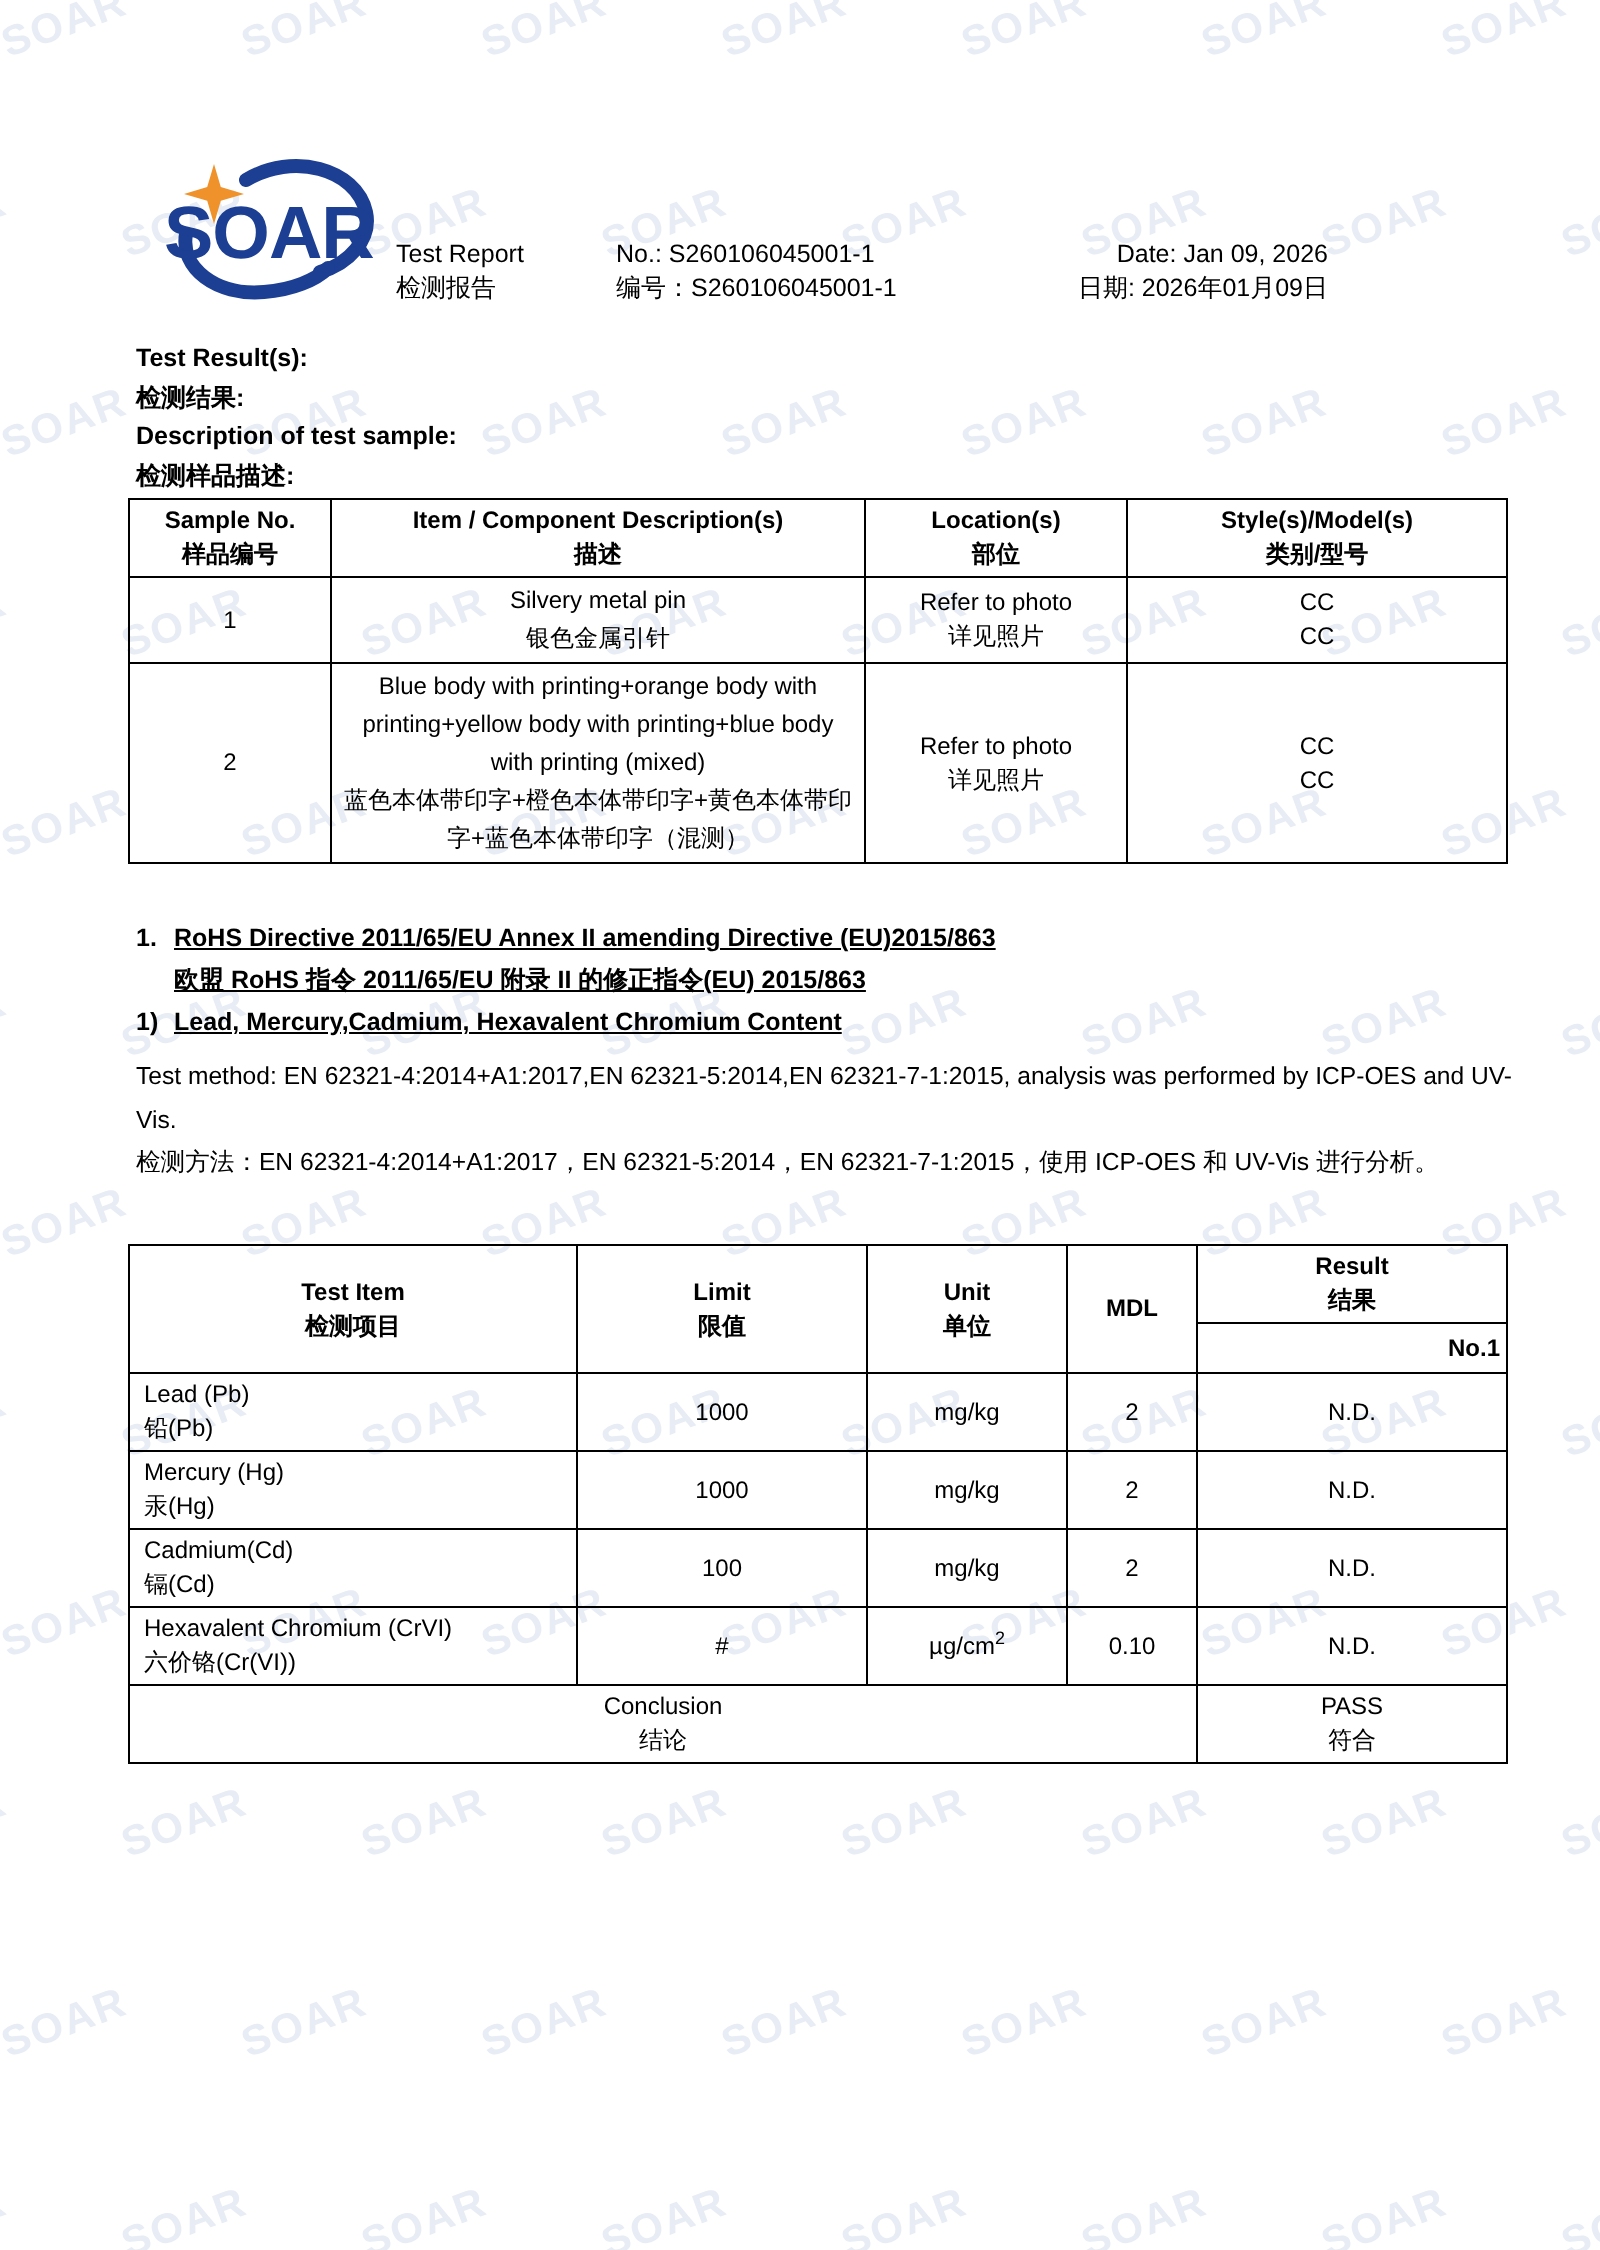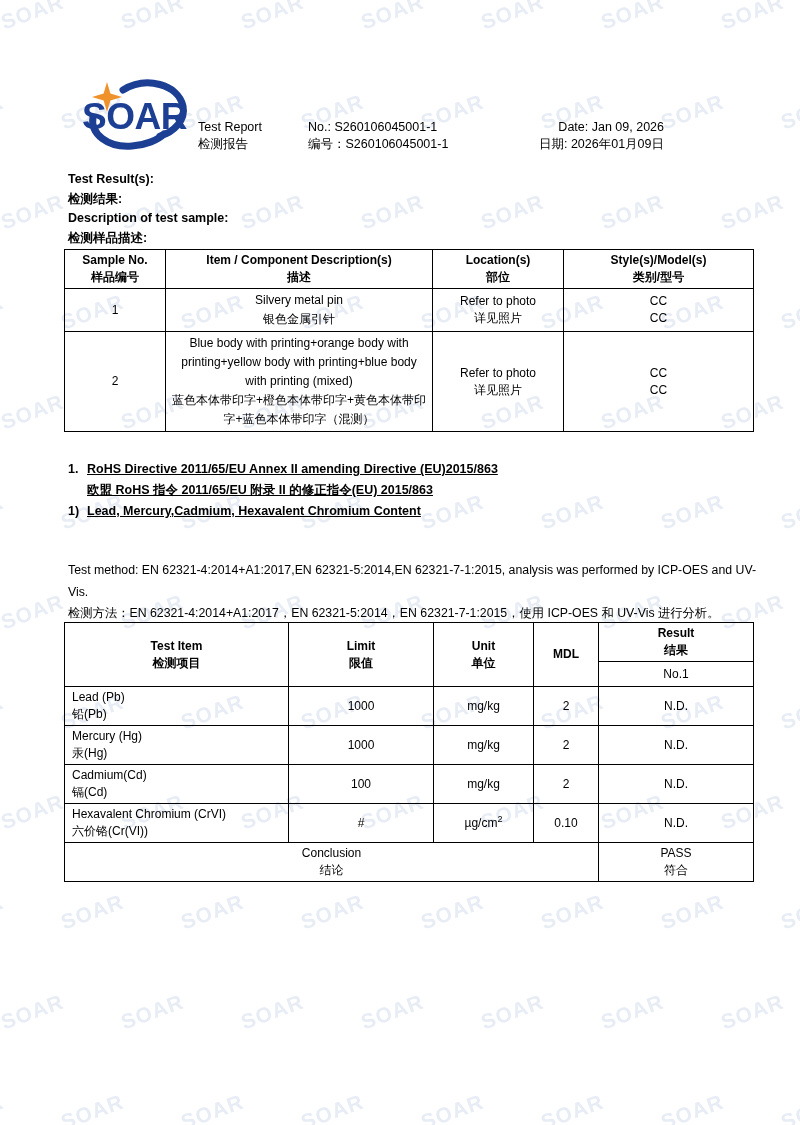--- a/index.html
+++ b/index.html
@@ -124,21 +124,21 @@
   .dir-row { display: flex; }
   .dir-num { width: 19px; flex: none; }
   .dir-txt { text-decoration: underline; white-space: nowrap; }
   .dir-sub { padding-left: 19px; }
   .dir-sub .dir-txt { display: inline-block; }
 
   
   .method {
     position: absolute;
     left: 68px;
-    top: 560px;
+    top: 528px;
     width: 690px;
     font-size: 12.3px;
     line-height: 21.5px;
   }
   .method p { margin: 0; }
 
   
   .result-table {
     position: absolute;
     left: 64px;
@@ -147,21 +147,21 @@
   }
   .result-table td, .result-table th {
     line-height: 19px;
     height: 20px;
     margin-top: 16px;
   }
   .result-table .item-cell {
     text-align: left;
     padding-left: 7px;
   }
-  .result-table .sub-no { font-weight: 400; }
+  .result-table .sub-no { font-weight: 700; text-align: right; }
   .result-table .concl { }
 
   sup { font-size: 9px; vertical-align: super; line-height: 0; }
 </style>
 </head>
 <body>
 
 <div class="page">
 
   <div class="watermark-layer" id="wm-layer">

